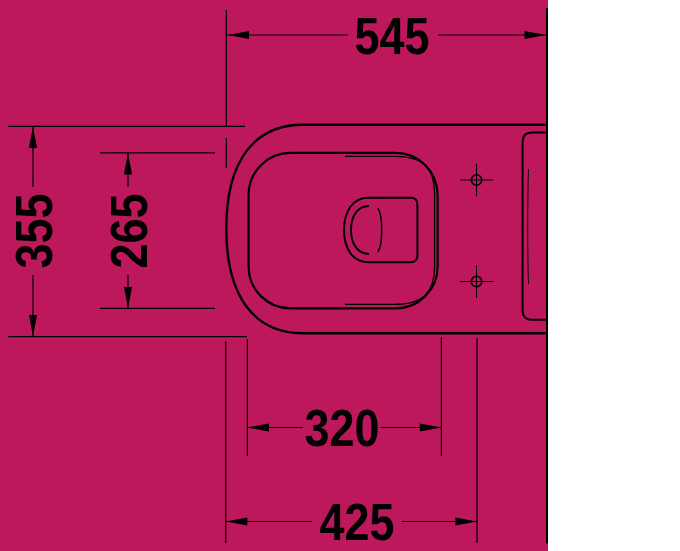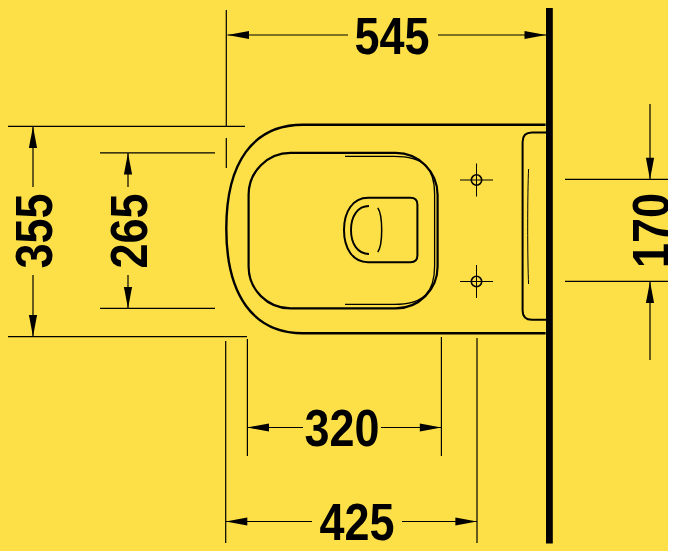--- a/index.html
+++ b/index.html
@@ -2,23 +2,23 @@
 <html><head>
 <meta charset="utf-8">
 <style>
   html, body {
     margin: 0;
     padding: 0;
     background: #ffffff;
   }
   .stage {
     position: relative;
-    width: 668px;
+    width: 548px;
     height: 551px;
-    background: #fde047;
+    background: #be185d;
     overflow: hidden;
   }
   svg {
     display: block;
   }
   .dim-text {
     font-family: "Liberation Sans", "DejaVu Sans", sans-serif;
     font-weight: bold;
     font-size: 52px;
     fill: #000000;

